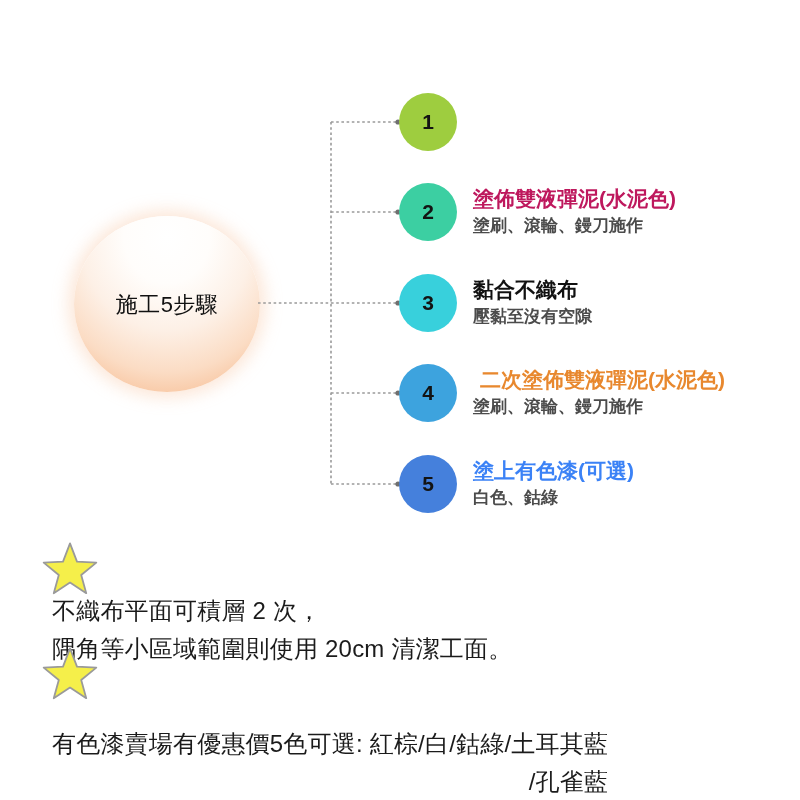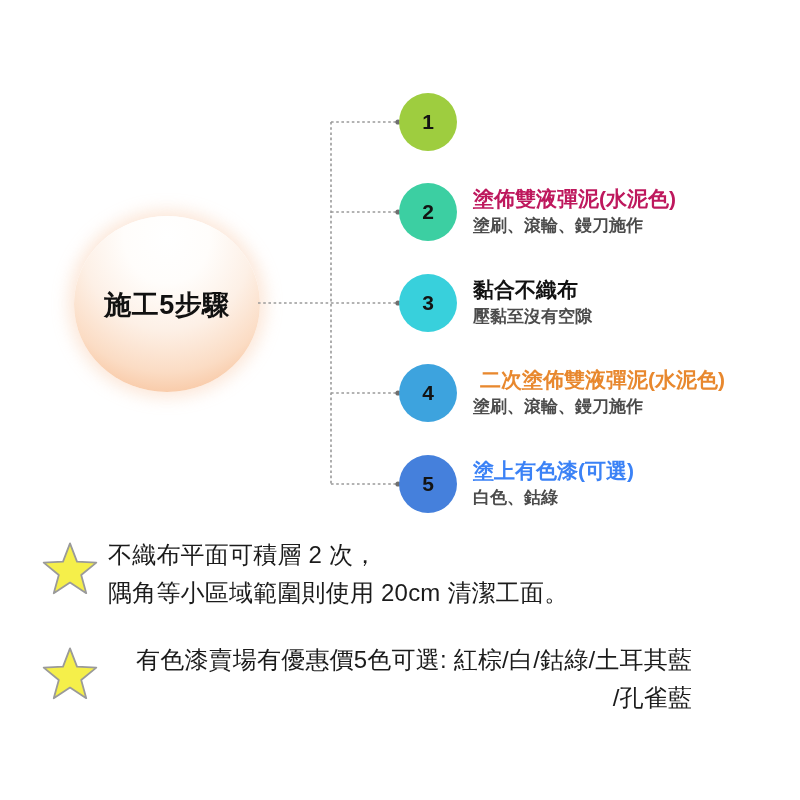--- a/index.html
+++ b/index.html
@@ -32,22 +32,22 @@
         #fbdcc4 64%,
         #f7bd93 82%,
         #f3a165 96%,
         #f0955a 100%);
     box-shadow: 0 0 16px 6px rgba(247, 190, 150, 0.35);
     display: flex;
     align-items: center;
     justify-content: center;
   }
   #hub-label {
-    font-size: 27px;
-    font-weight: bold;
+    font-size: 22px;
+    font-weight: normal;
     color: #111111;
     letter-spacing: 0.5px;
     white-space: nowrap;
     transform: translateY(1px);
   }
 
   
   #connectors {
     position: absolute;
     left: 0;
@@ -97,20 +97,21 @@
     line-height: 1.25;
     margin-top: 3px;
     white-space: nowrap;
   }
 
   
   .note-block {
     position: absolute;
     display: flex;
     align-items: flex-start;
+    flex-direction: column;
   }
   .star-icon {
     width: 56px;
     min-width: 56px;
     height: 56px;
     display: block;
   }
   .note-text {
     font-size: 24px;
     color: #1b1b1b;

